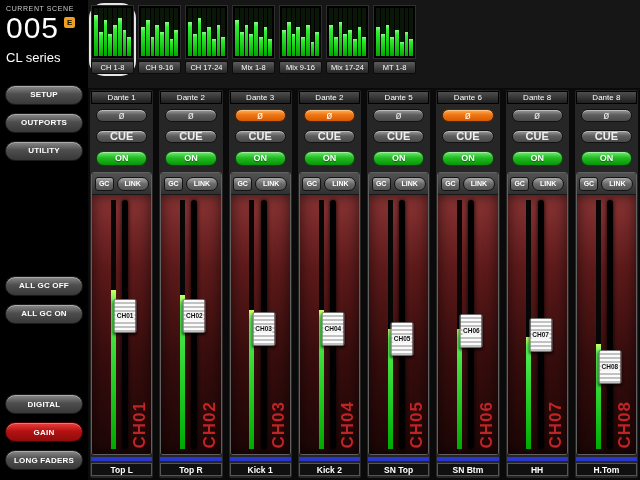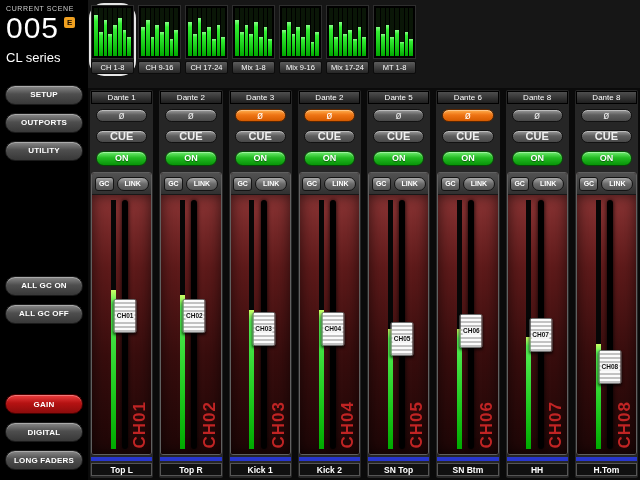--- a/index.html
+++ b/index.html
@@ -92,27 +92,27 @@
       <div class="scene-badge">E</div>
     </div>
     <div class="brand">CL series</div>
 
     <button class="side-btn">SETUP</button>
     <button class="side-btn">OUTPORTS</button>
     <button class="side-btn">UTILITY</button>
 
     <div class="sp1"></div>
 
+    <button class="side-btn">ALL GC OFF</button>
     <button class="side-btn">ALL GC ON</button>
-    <button class="side-btn">ALL GC OFF</button>
 
     <div class="sp2"></div>
 
+    <button class="side-btn">DIGITAL</button>
     <button class="side-btn red">GAIN</button>
-    <button class="side-btn">DIGITAL</button>
     <button class="side-btn">LONG FADERS</button>
   </div>
 
   <div class="main">
 
     <div class="topbar">
 
       <div class="mblock sel">
         <div class="meters">
             <div class="mbar">

